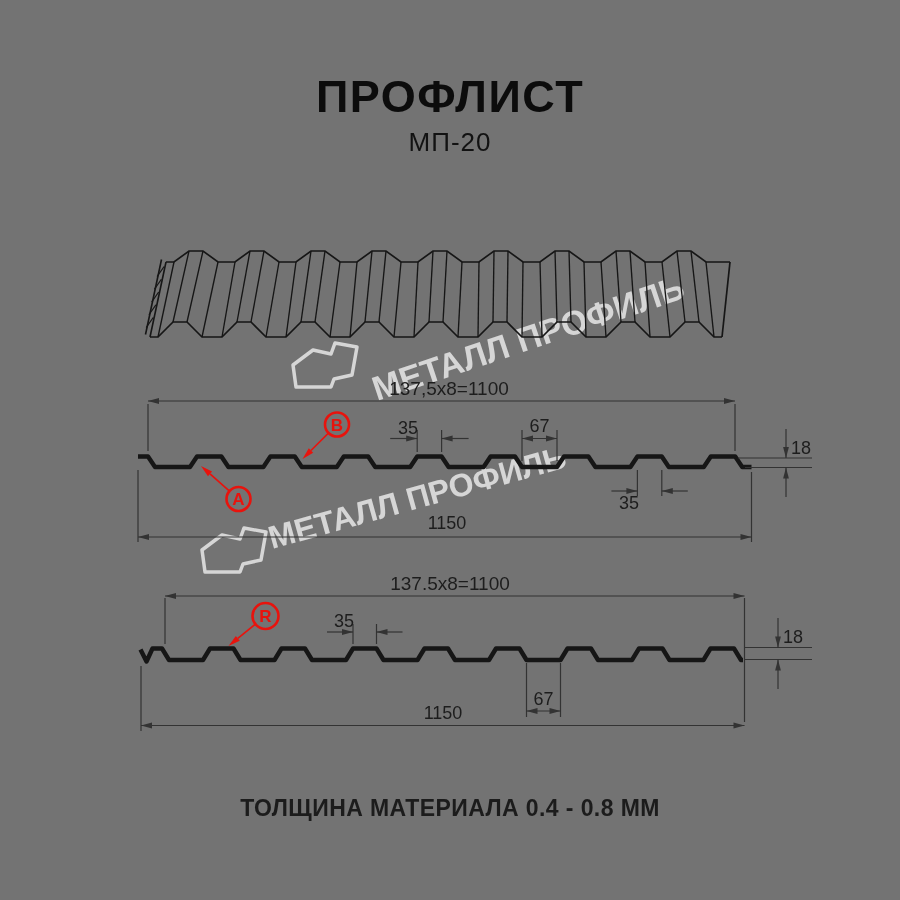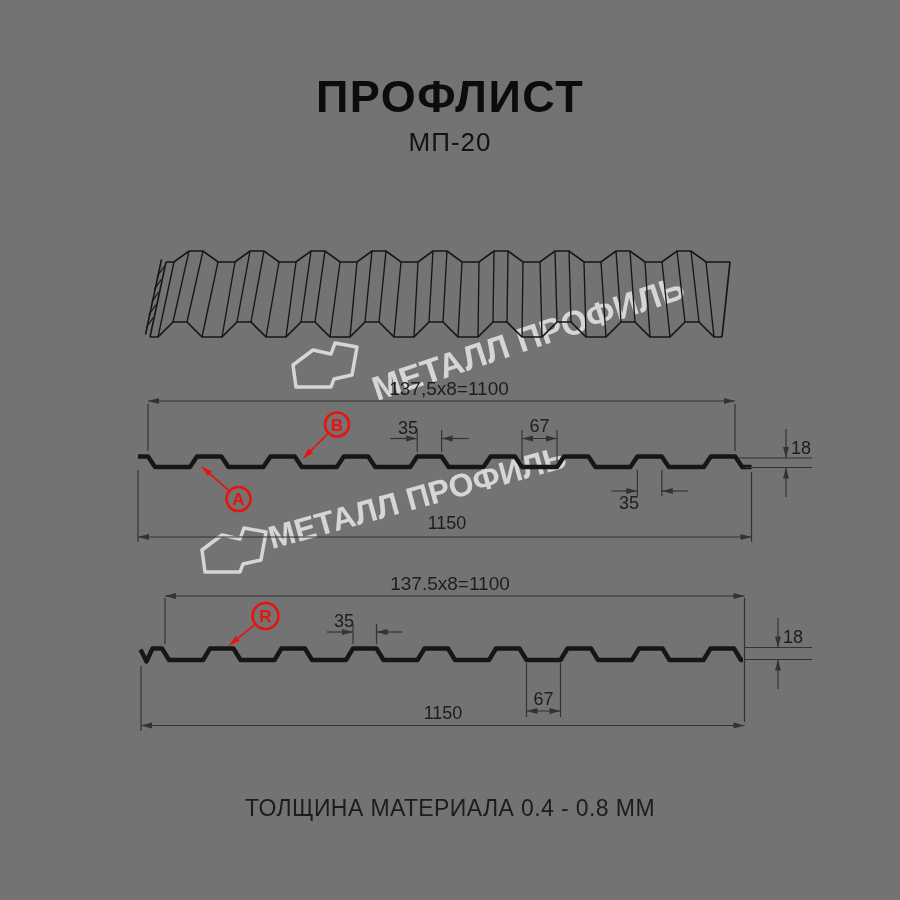--- a/index.html
+++ b/index.html
@@ -3,21 +3,21 @@
 <meta charset="utf-8">
 <style>
   html,body{margin:0;padding:0;background:#ffffff;}
   .canvas{position:relative;width:900px;height:900px;background:#737373;overflow:hidden;
           font-family:"Liberation Sans",sans-serif;}
   .title{position:absolute;left:0;top:74px;width:900px;text-align:center;
          font-size:45px;font-weight:800;letter-spacing:1.5px;color:#0c0c0c;line-height:1;}
   .subtitle{position:absolute;left:0;top:129px;width:900px;text-align:center;
          font-size:26px;font-weight:500;letter-spacing:1px;color:#121212;line-height:1;}
   .footer{position:absolute;left:0;top:797px;width:900px;text-align:center;
-         font-size:23px;font-weight:400;letter-spacing:0.4px;color:#1c1c1c;line-height:1;}
+         font-size:23px;font-weight:700;letter-spacing:0.4px;color:#1c1c1c;line-height:1;}
   svg text{font-family:"Liberation Sans",sans-serif;}
 </style>
 </head>
 <body>
 
 <div class="canvas">
   <div class="title">ПРОФЛИСТ</div>
   <div class="subtitle">МП-20</div>
 
   <svg id="drawing" width="900" height="900" viewBox="0 0 900 900" style="position:absolute;left:0;top:0;">

